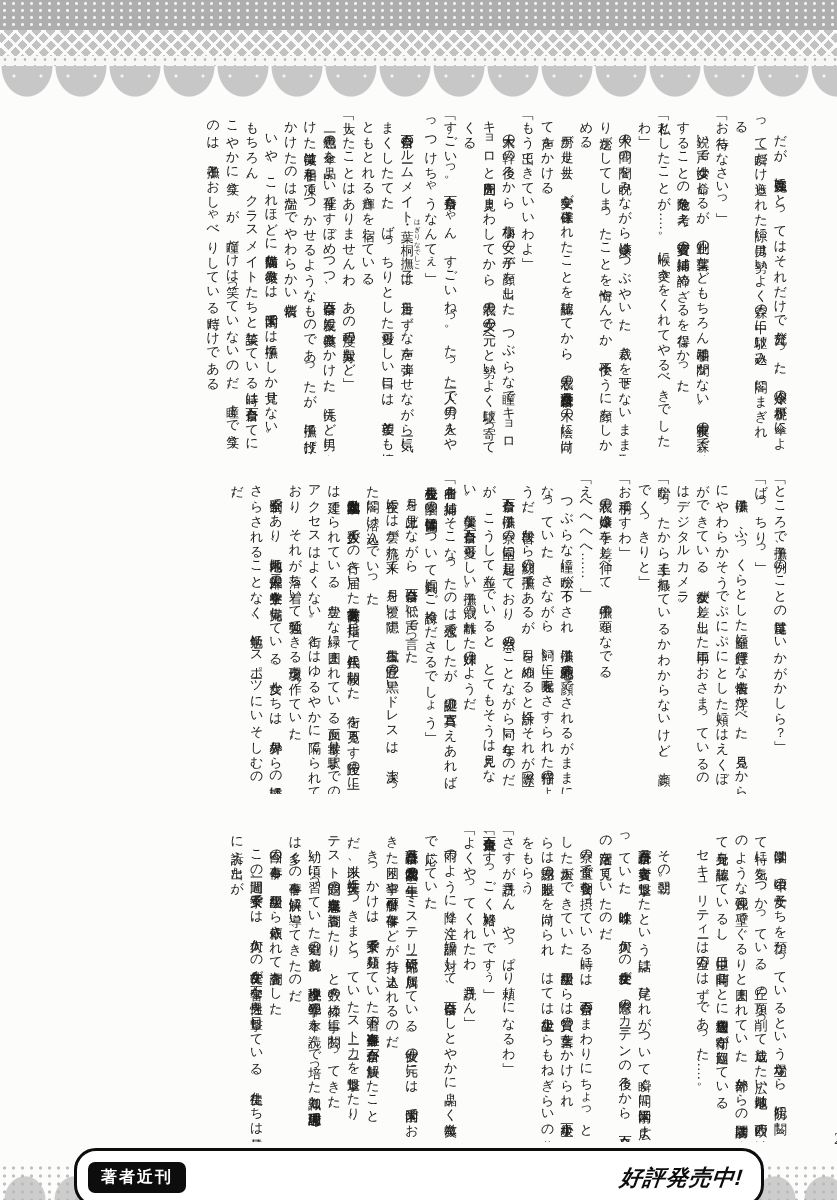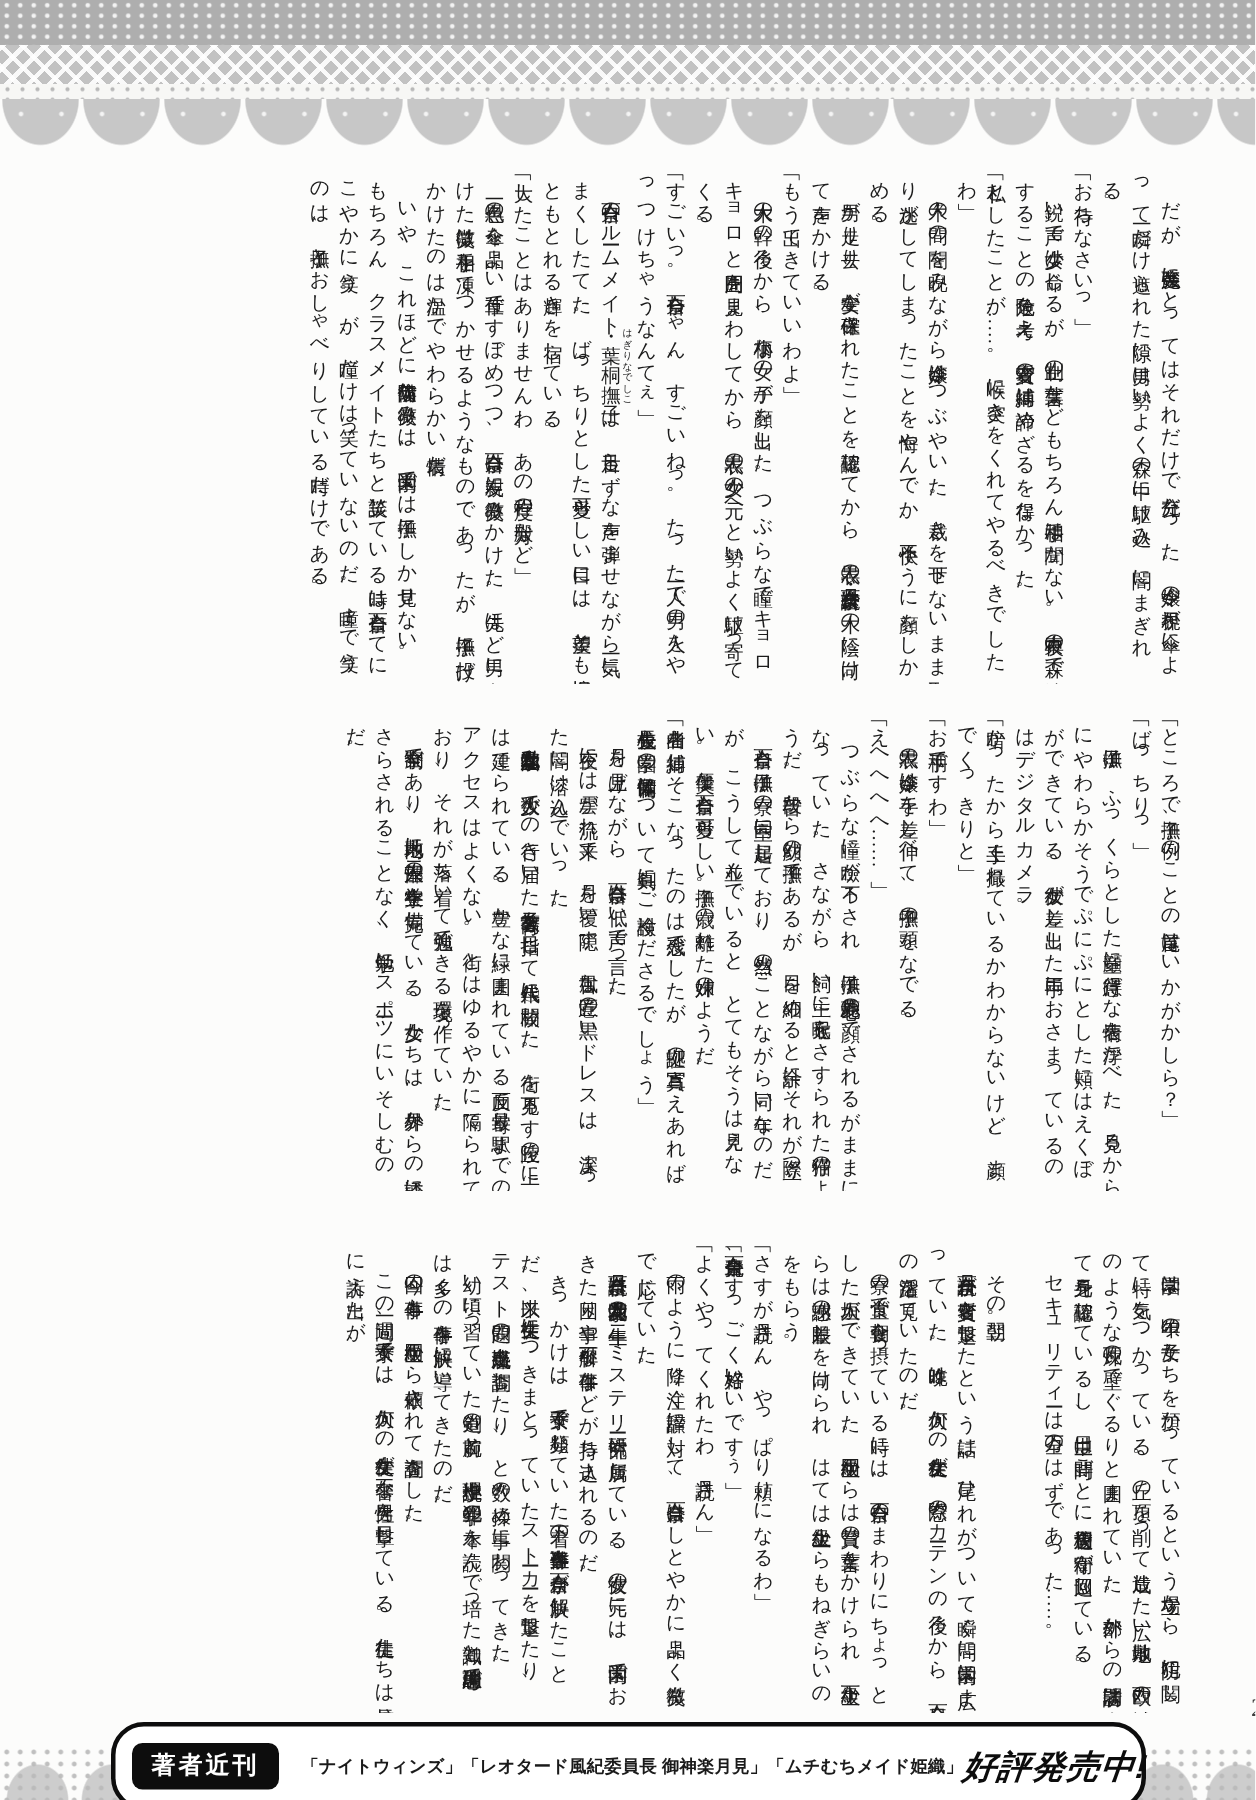--- a/index.html
+++ b/index.html
@@ -152,19 +152,18 @@
       <p>　きっかけは、女子寮で頻発していた下着の盗難事件を百合奈が解決したことだ。以来、女生徒につきまとっていたストーカーを撃退したり、テスト問題の流出疑惑を調査したり、と数々の揉め事に関わってきた。</p>
       <p>　幼い頃に習っていた剣道の腕前と、推理小説や犯罪学の本を読んで培った知識と論理的思考で、百合奈は多くの事件を解決に導いてきたのだ。</p>
       <p>　今回の事件も、同級生から依頼されて調査をした。</p>
       <p>　この一週間、女子寮では、何人かの女生徒が不審な男性を目撃している。生徒たちは校長に訴え出たが、</p>
     </div>
 
   <div class="page-number">24</div>
 
   <div class="promo-bar">
     <span class="promo-pill">著者近刊</span>
-    <span class="promo-titles">「ナイトウィンズ」「レオタード風紀委員長 御神楽月見」「ムチむちメイド姫織」</span>
     <span class="promo-slogan">好評発売中!</span>
   </div>
 
   <div class="lace-bottom"></div>
 
 </div>
 
 </body></html>

